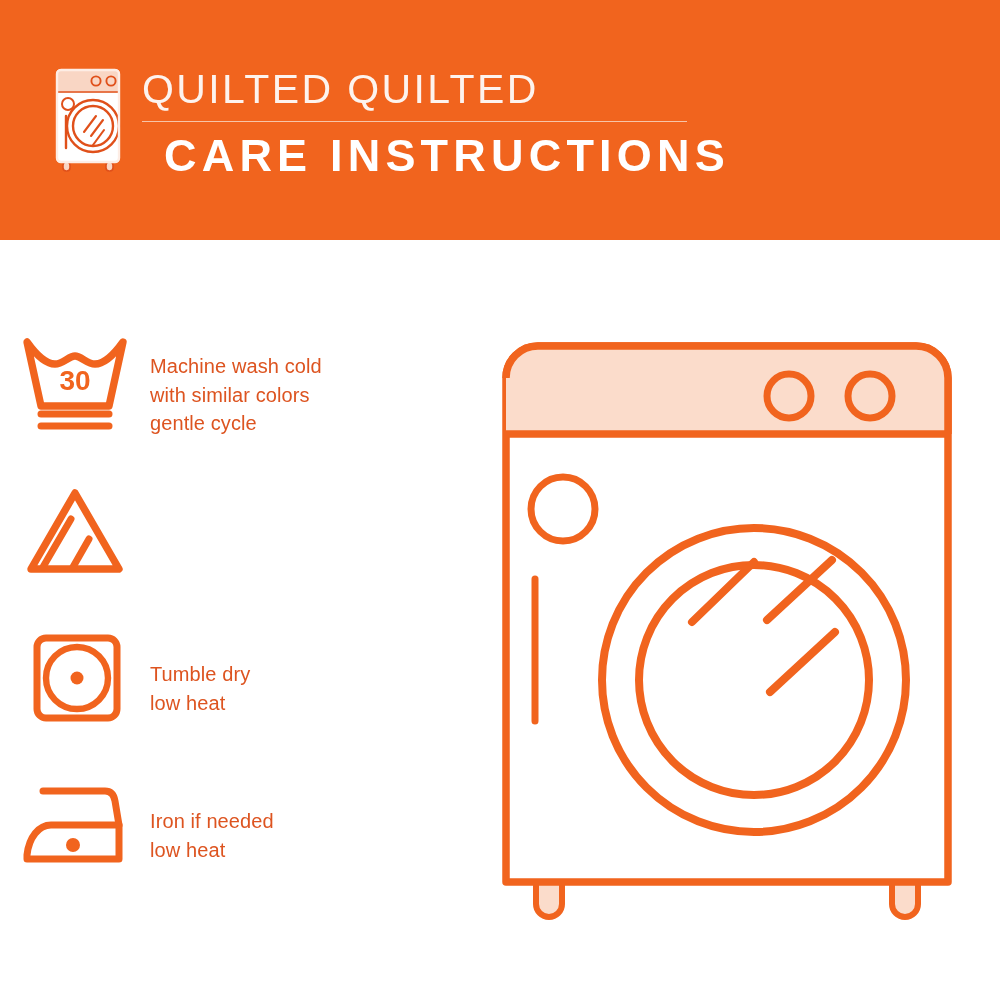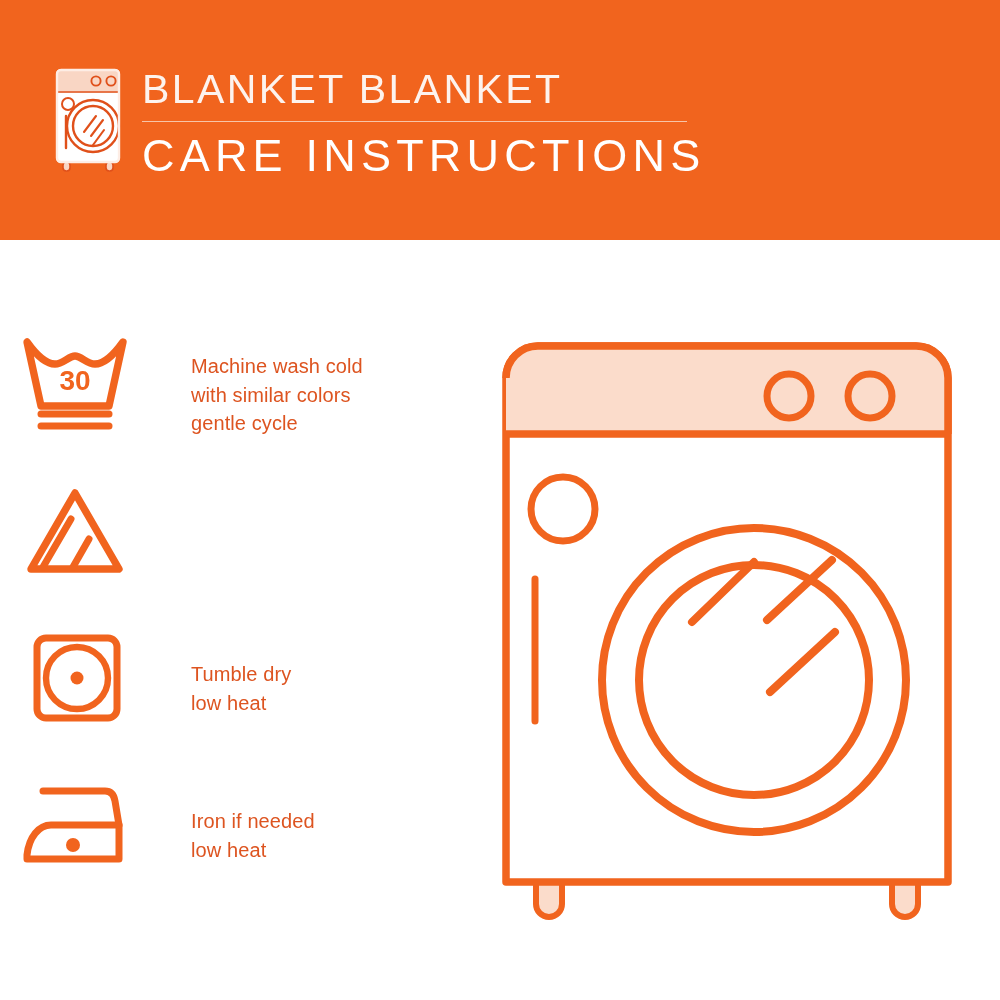--- a/index.html
+++ b/index.html
@@ -54,37 +54,37 @@
     width: 545px;
     height: 1px;
     background: #F7C4A8;
     margin: 7px 0 6px 0;
   }
   #title-line2 {
     color: #ffffff;
     font-size: 45px;
     line-height: 55px;
     letter-spacing: 5.2px;
-    font-weight: 400;
+    font-weight: 700;
     white-space: nowrap;
+    margin-left: 22px;
   }
 
   
   #care-list {
     position: absolute;
     left: 0;
     top: 330px;
     width: 480px;
   }
   .care-row {
     position: relative;
     display: flex;
     align-items: flex-start;
     height: 147px;
-    gap: 41px;
   }
   .care-symbol {
     width: 150px;
     min-width: 150px;
     display: flex;
     justify-content: center;
     align-items: flex-start;
     padding-top: 4px;
   }
   .care-text {
@@ -139,21 +139,21 @@
         <line x1="49" y1="79" x2="60" y2="64" stroke="#E0501A" stroke-width="2.1" stroke-linecap="round"></line>
 
         <rect x="19" y="96" width="7" height="9" rx="3.2" fill="#F9D6C4" stroke="#E0501A" stroke-width="1.6"></rect>
         <rect x="62" y="96" width="7" height="9" rx="3.2" fill="#F9D6C4" stroke="#E0501A" stroke-width="1.6"></rect>
 
         <rect x="13" y="4" width="62" height="92" rx="4" ry="4" fill="none" stroke="#FDEDE5" stroke-width="2.4"></rect>
       </svg>
     </div>
 
     <div id="header-titles">
-      <div id="title-line1">BLANKET BLANKET</div>
+      <div id="title-line1">QUILTED QUILTED</div>
       <div id="title-divider"></div>
       <div id="title-line2">CARE INSTRUCTIONS</div>
     </div>
 
   </div>
 
   <div id="care-list">
 
     <div class="care-row care-row-wash">
       <div class="care-symbol">

